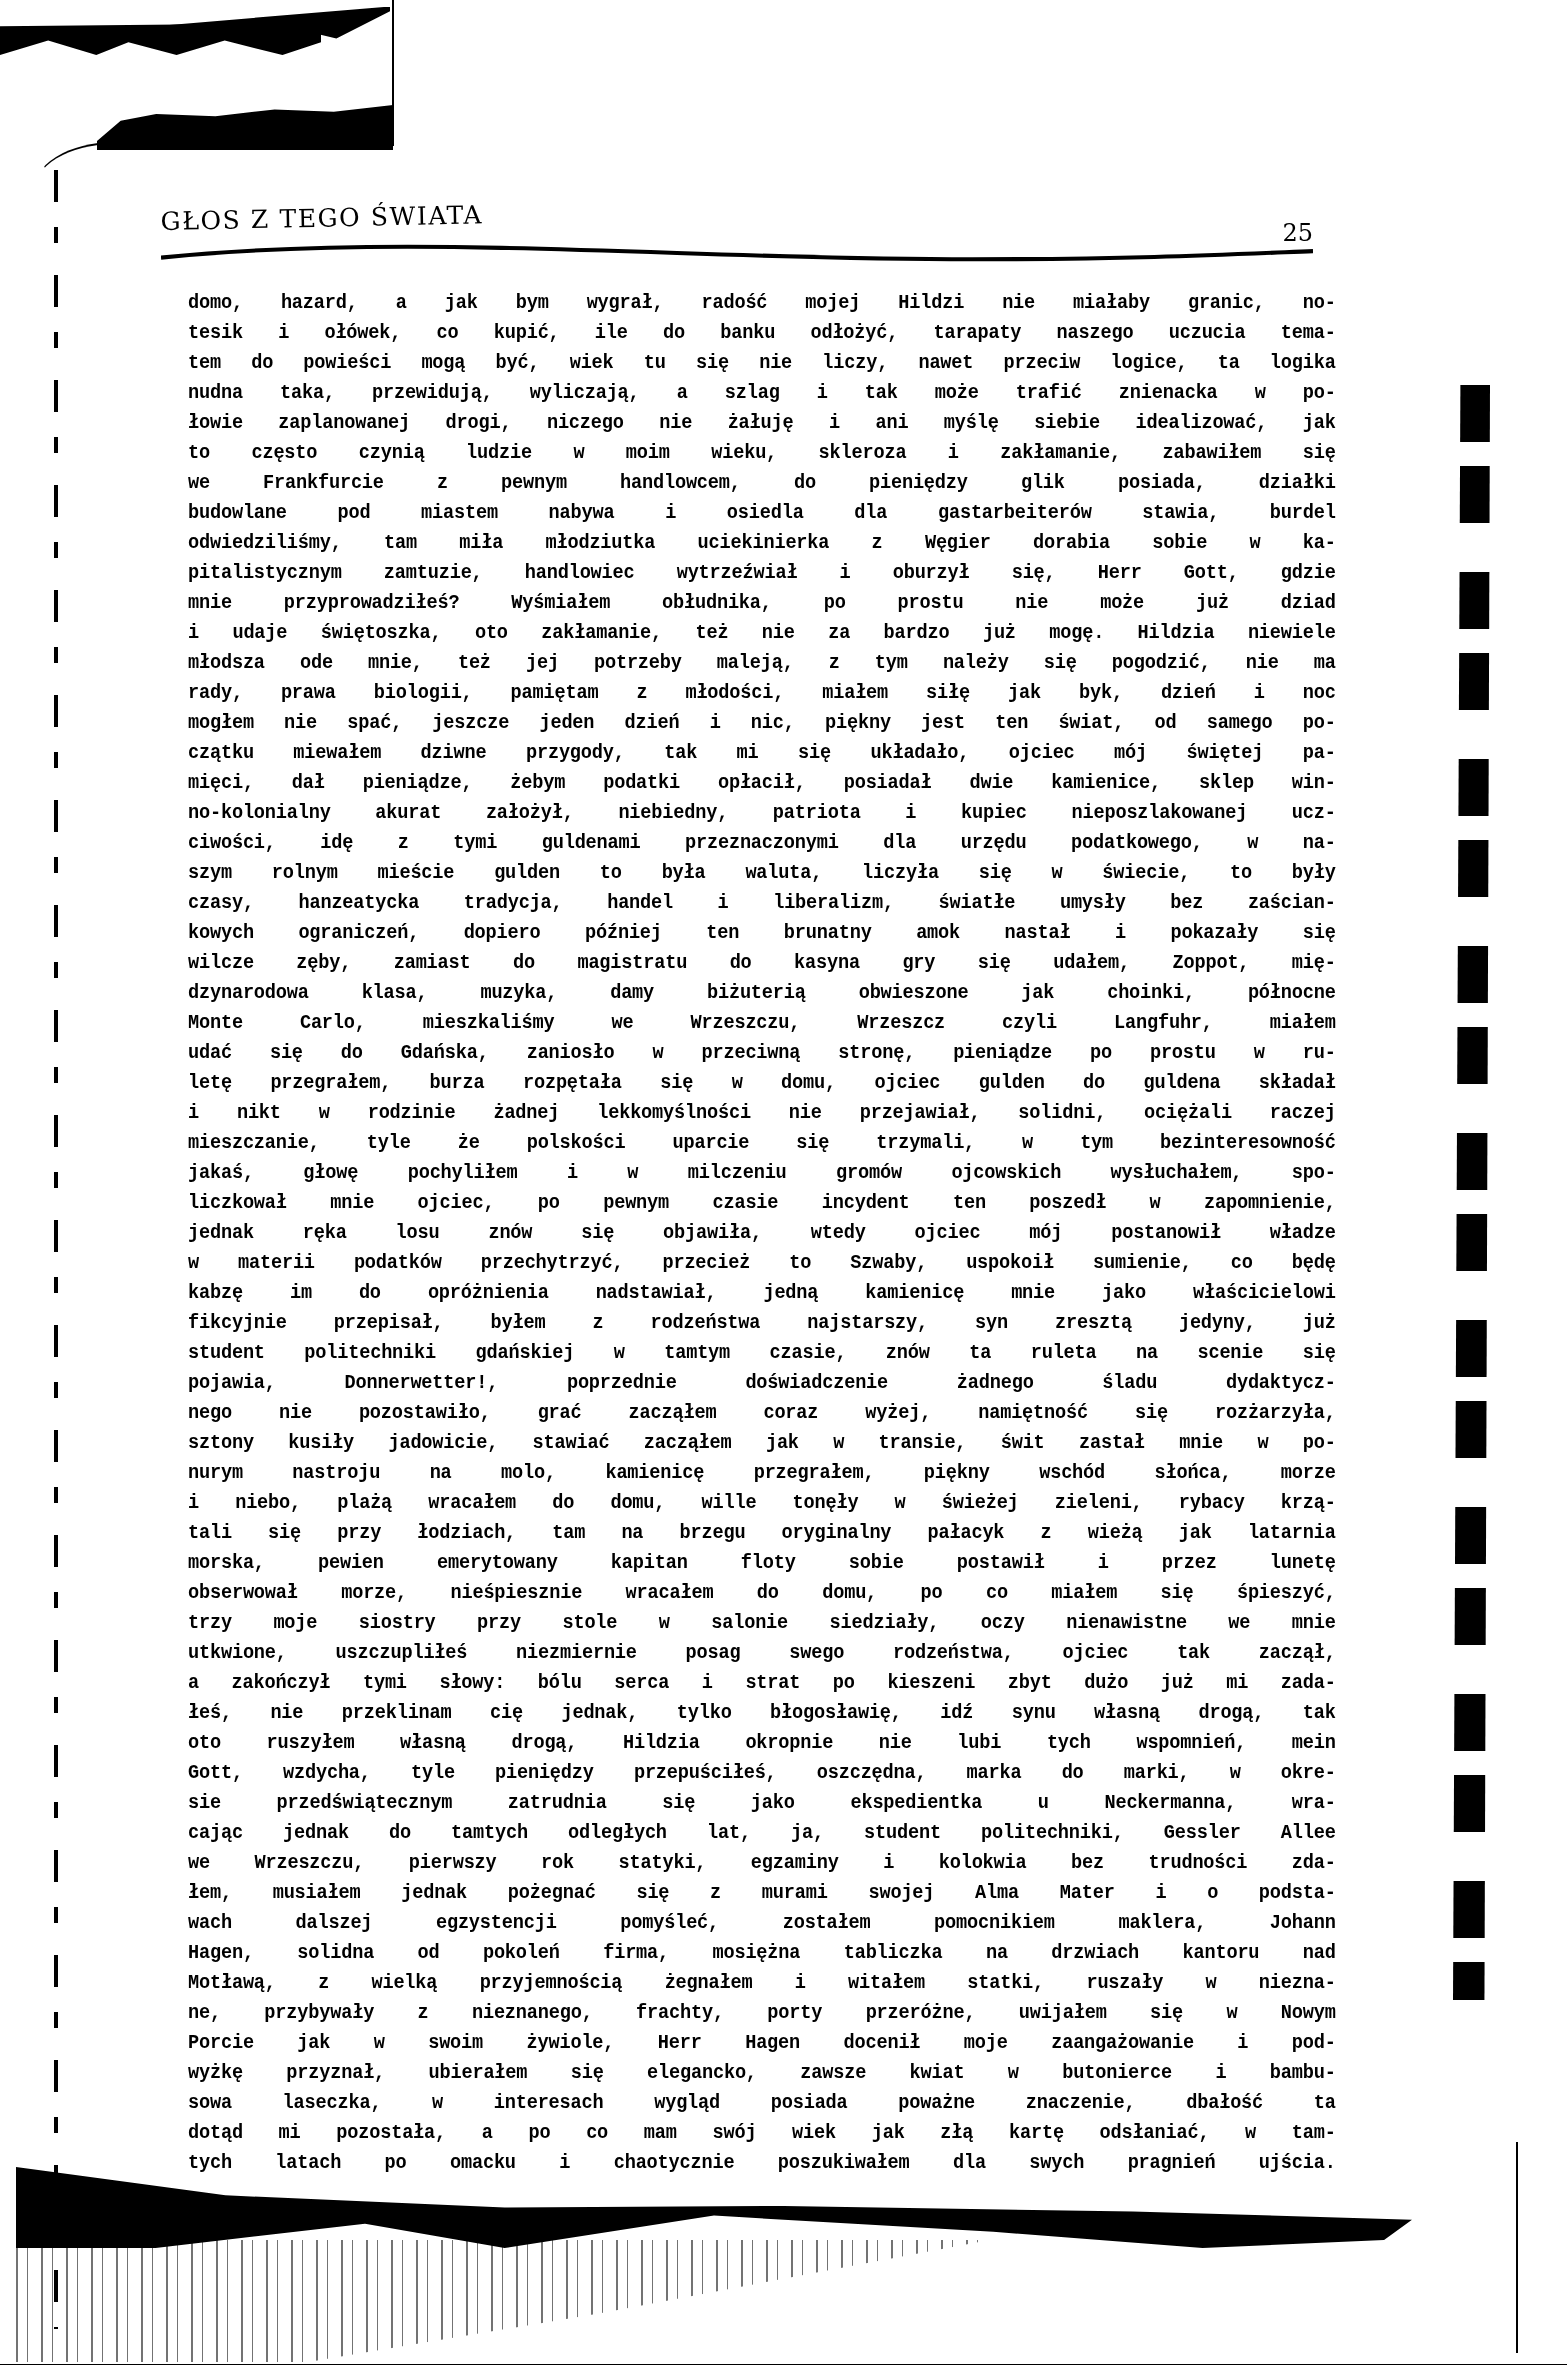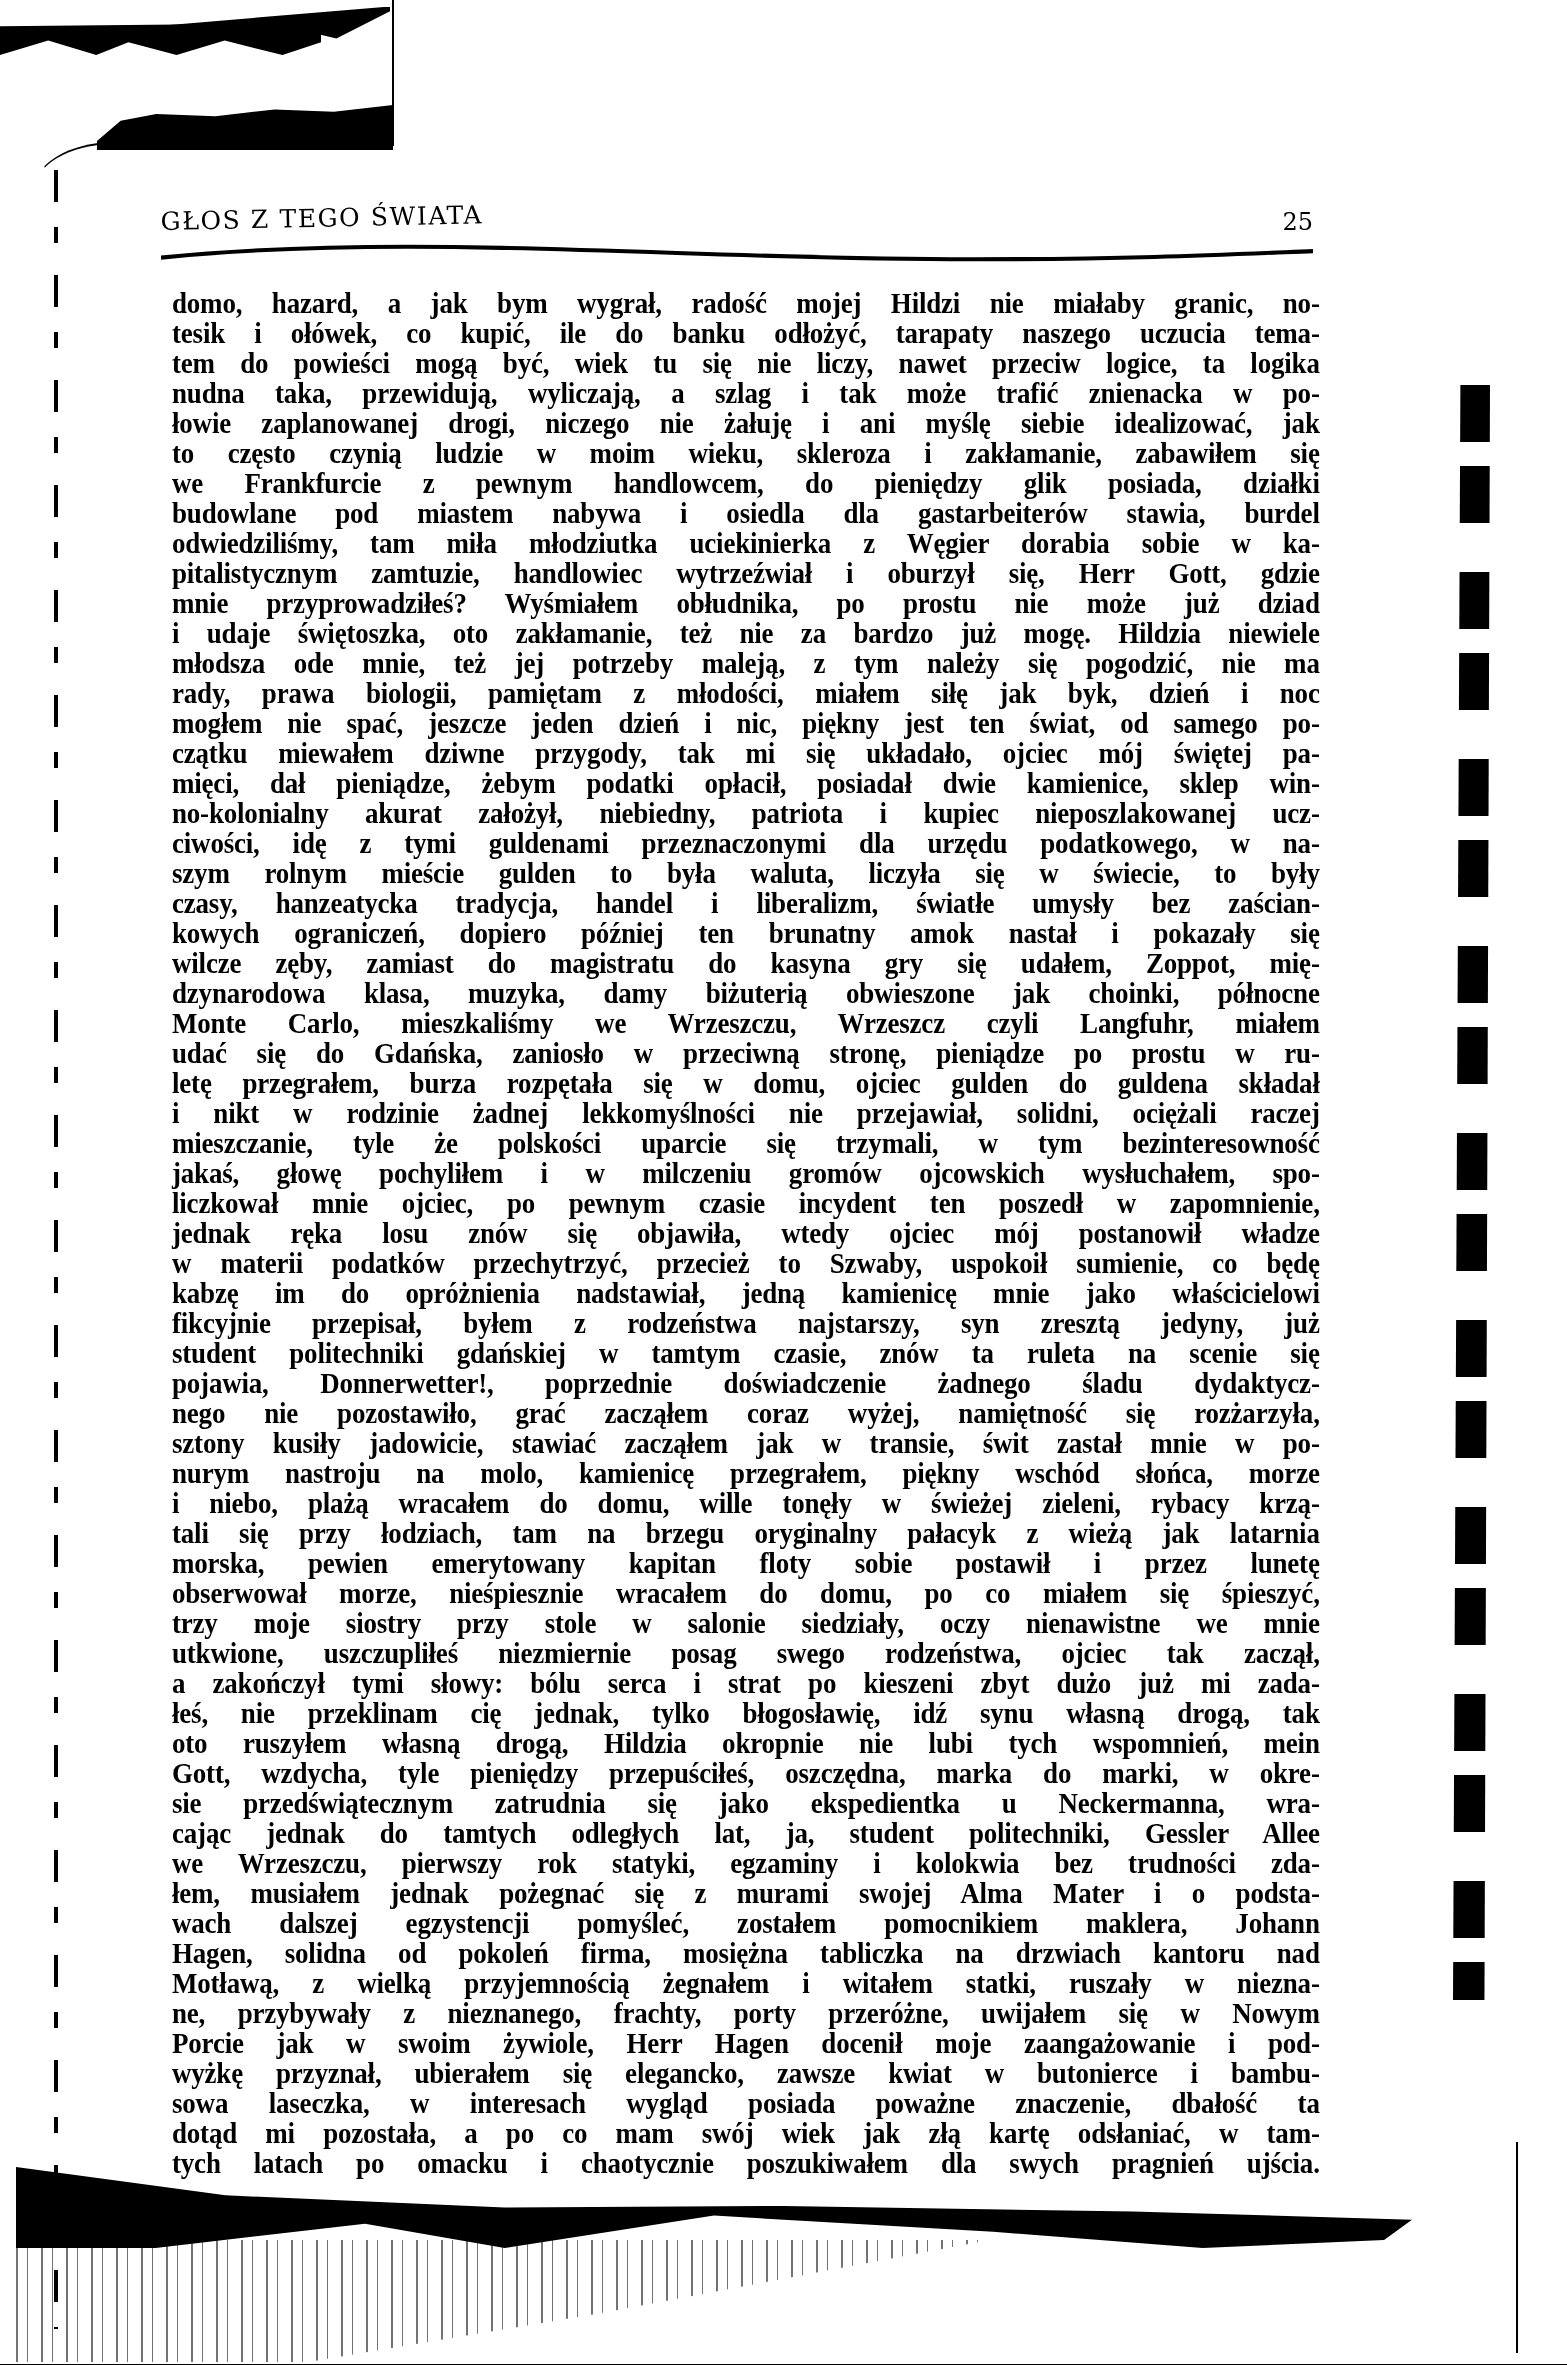--- a/index.html
+++ b/index.html
@@ -129,39 +129,39 @@
       font-family: "DejaVu Serif", serif;
       font-size: 25px;
       letter-spacing: 1.6px;
       transform: rotate(-1.2deg);
       transform-origin: left bottom;
       font-weight: normal;
     }
     .page-number {
       position: absolute;
       right: 0;
-      top: 1px;
+      top: 12px;
       font-size: 24px;
     }
     .head-rule {
       position: absolute;
       left: 161px;
       top: 243px;
       width: 1152px;
       height: 19.5px;
     }
     .head-rule svg { display: block; }
 
     .body-text {
       position: absolute;
-      left: 172px;
+      left: 188px;
       top: 288px;
       width: 1148px;
-      font-family: Liberation Serif, serif;
-      font-size: 29px;
+      font-family: Liberation Mono, monospace;
+      font-size: 20px;
       line-height: 30px;
       text-align: justify;
       font-weight: bold;
       letter-spacing: -0.2px;
     }
     .line {
       display: block;
       white-space: nowrap;
       text-align-last: justify;
       text-align: justify;

